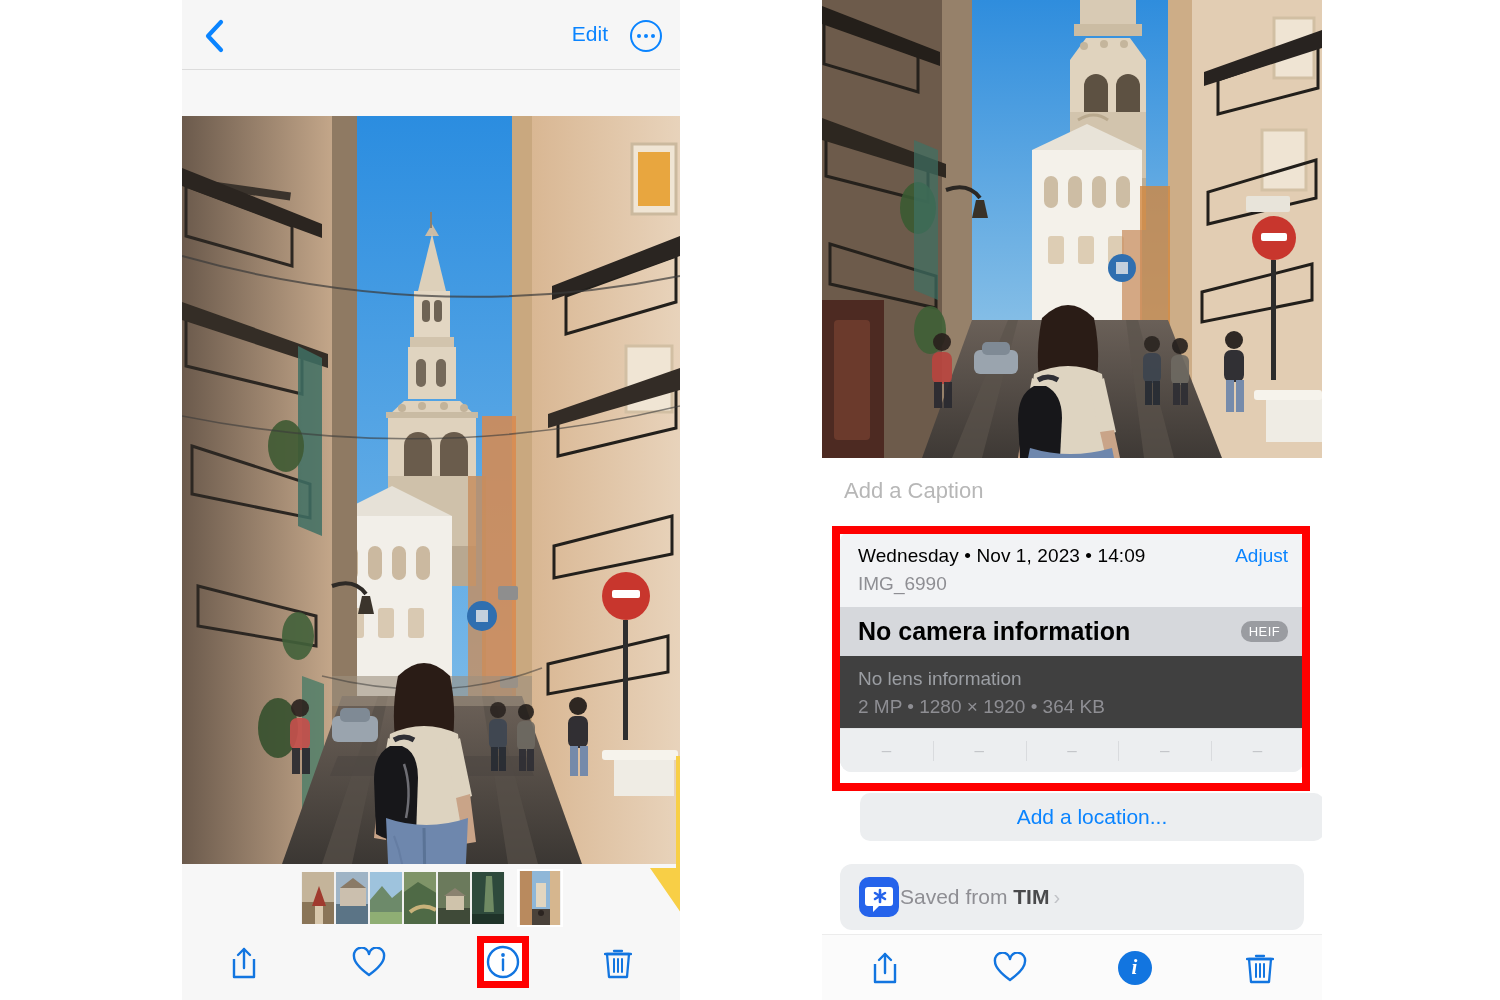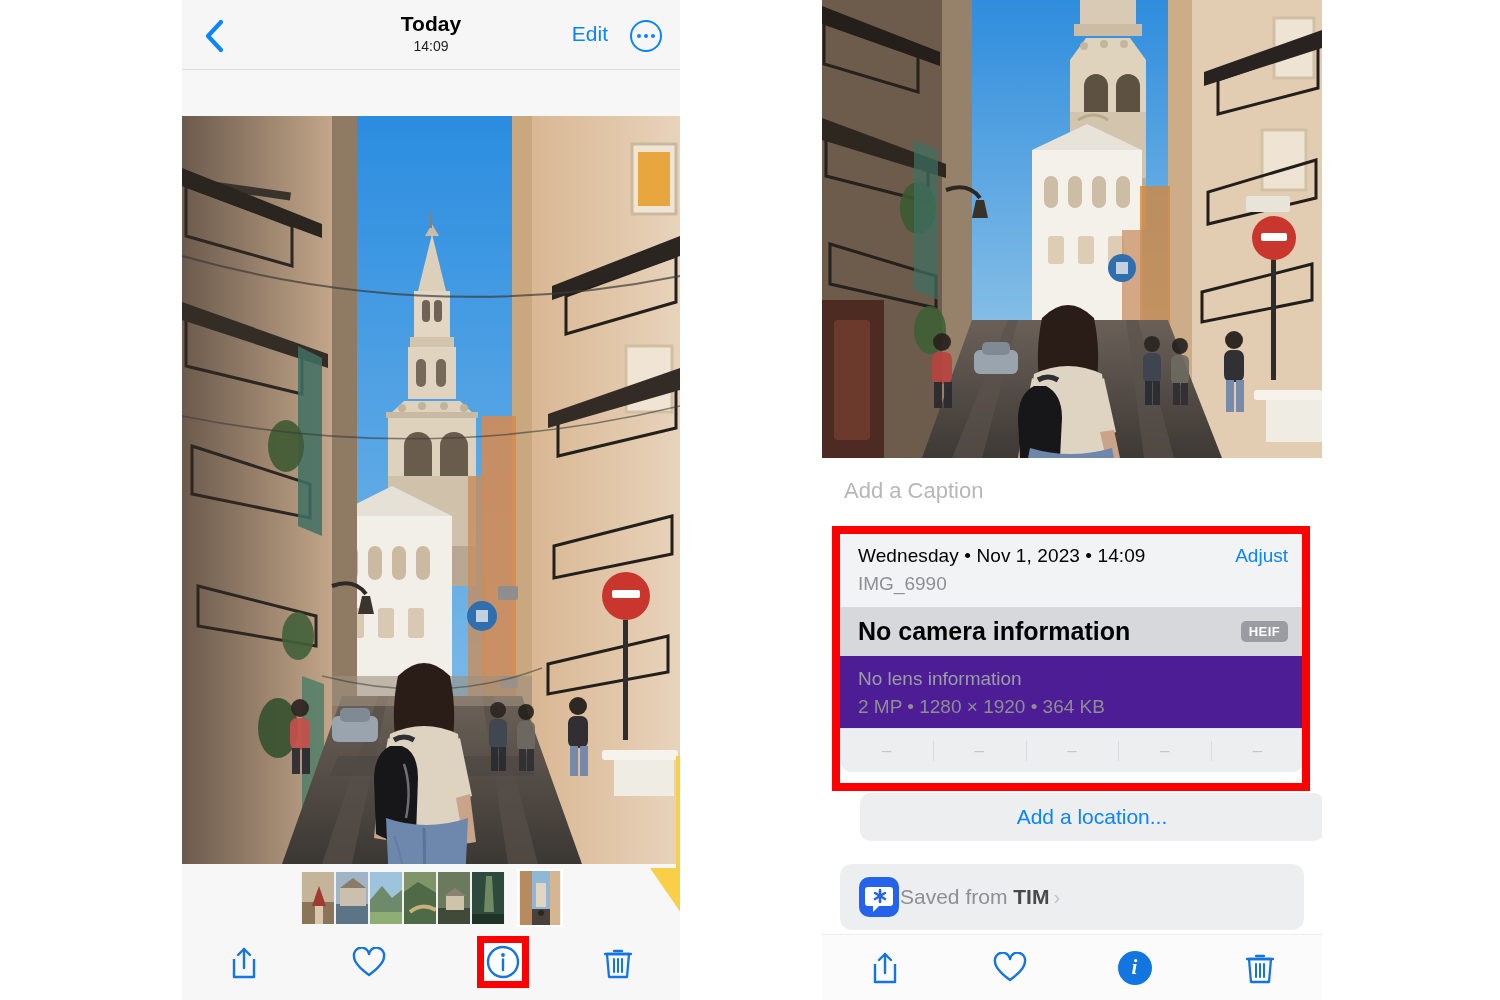--- a/index.html
+++ b/index.html
@@ -105,24 +105,24 @@
   .adjust-link {
     position: absolute; right: 16px; top: 14px;
     font-size: 19px; color: #0a84ff; margin-left: 12px;
   }
   .cam-band {
     background: #d6d8dc; padding: 10px 16px 10px 18px;
     display: flex; align-items: center; justify-content: space-between;
   }
   .cam-text { font-size: 25px; color: #000; font-weight: 600; }
   .heif-badge {
-    background: #9a9ca1; color: #fff; font-size: 13px; font-weight: 700;
-    padding: 3px 8px; border-radius: 5px; letter-spacing: .4px;
-  }
-  .lens-block { padding: 12px 18px 10px 18px; background:#4c1d95; }
+    background: #9a9ca1; color: #fff; font-size: 13px; font-weight: 400;
+    padding: 3px 8px; border-radius: 10px; letter-spacing: .4px;
+  }
+  .lens-block { padding: 12px 18px 10px 18px; background:#404040; }
   .lens-text { font-size: 19px; color: #9b9ea3; }
   .size-text { font-size: 19px; color: #8e8e93; margin-top: 6px; }
   .exif-row {
     display: flex; align-items: center; background: #eceef0;
     border-top: 1px solid #e2e4e7; height: 44px;
   }
   .exif-cell {
     flex: 1; text-align: center; font-size: 17px; color: #c3c5c9;
     position: relative;
   }
@@ -170,24 +170,20 @@
 
 <div class="stage">
 
   <div class="panel-left">
 
     <div class="navbar">
       <div class="back-chevron">
         <svg width="20" height="34" viewBox="0 0 20 34">
           <path d="M17 3 L4 17 L17 31" stroke="#0a84ff" stroke-width="4.2" fill="none" stroke-linecap="round" stroke-linejoin="round"></path>
         </svg>
-      </div>
-      <div class="nav-title-wrap">
-        <div class="nav-title">Today</div>
-        <div class="nav-sub">14:09</div>
       </div>
       <div class="nav-edit">Edit</div>
       <div class="nav-more">
         <i></i>
         <i></i>
         <i></i>
       </div>
     </div>
 
     <div class="photo-main">

